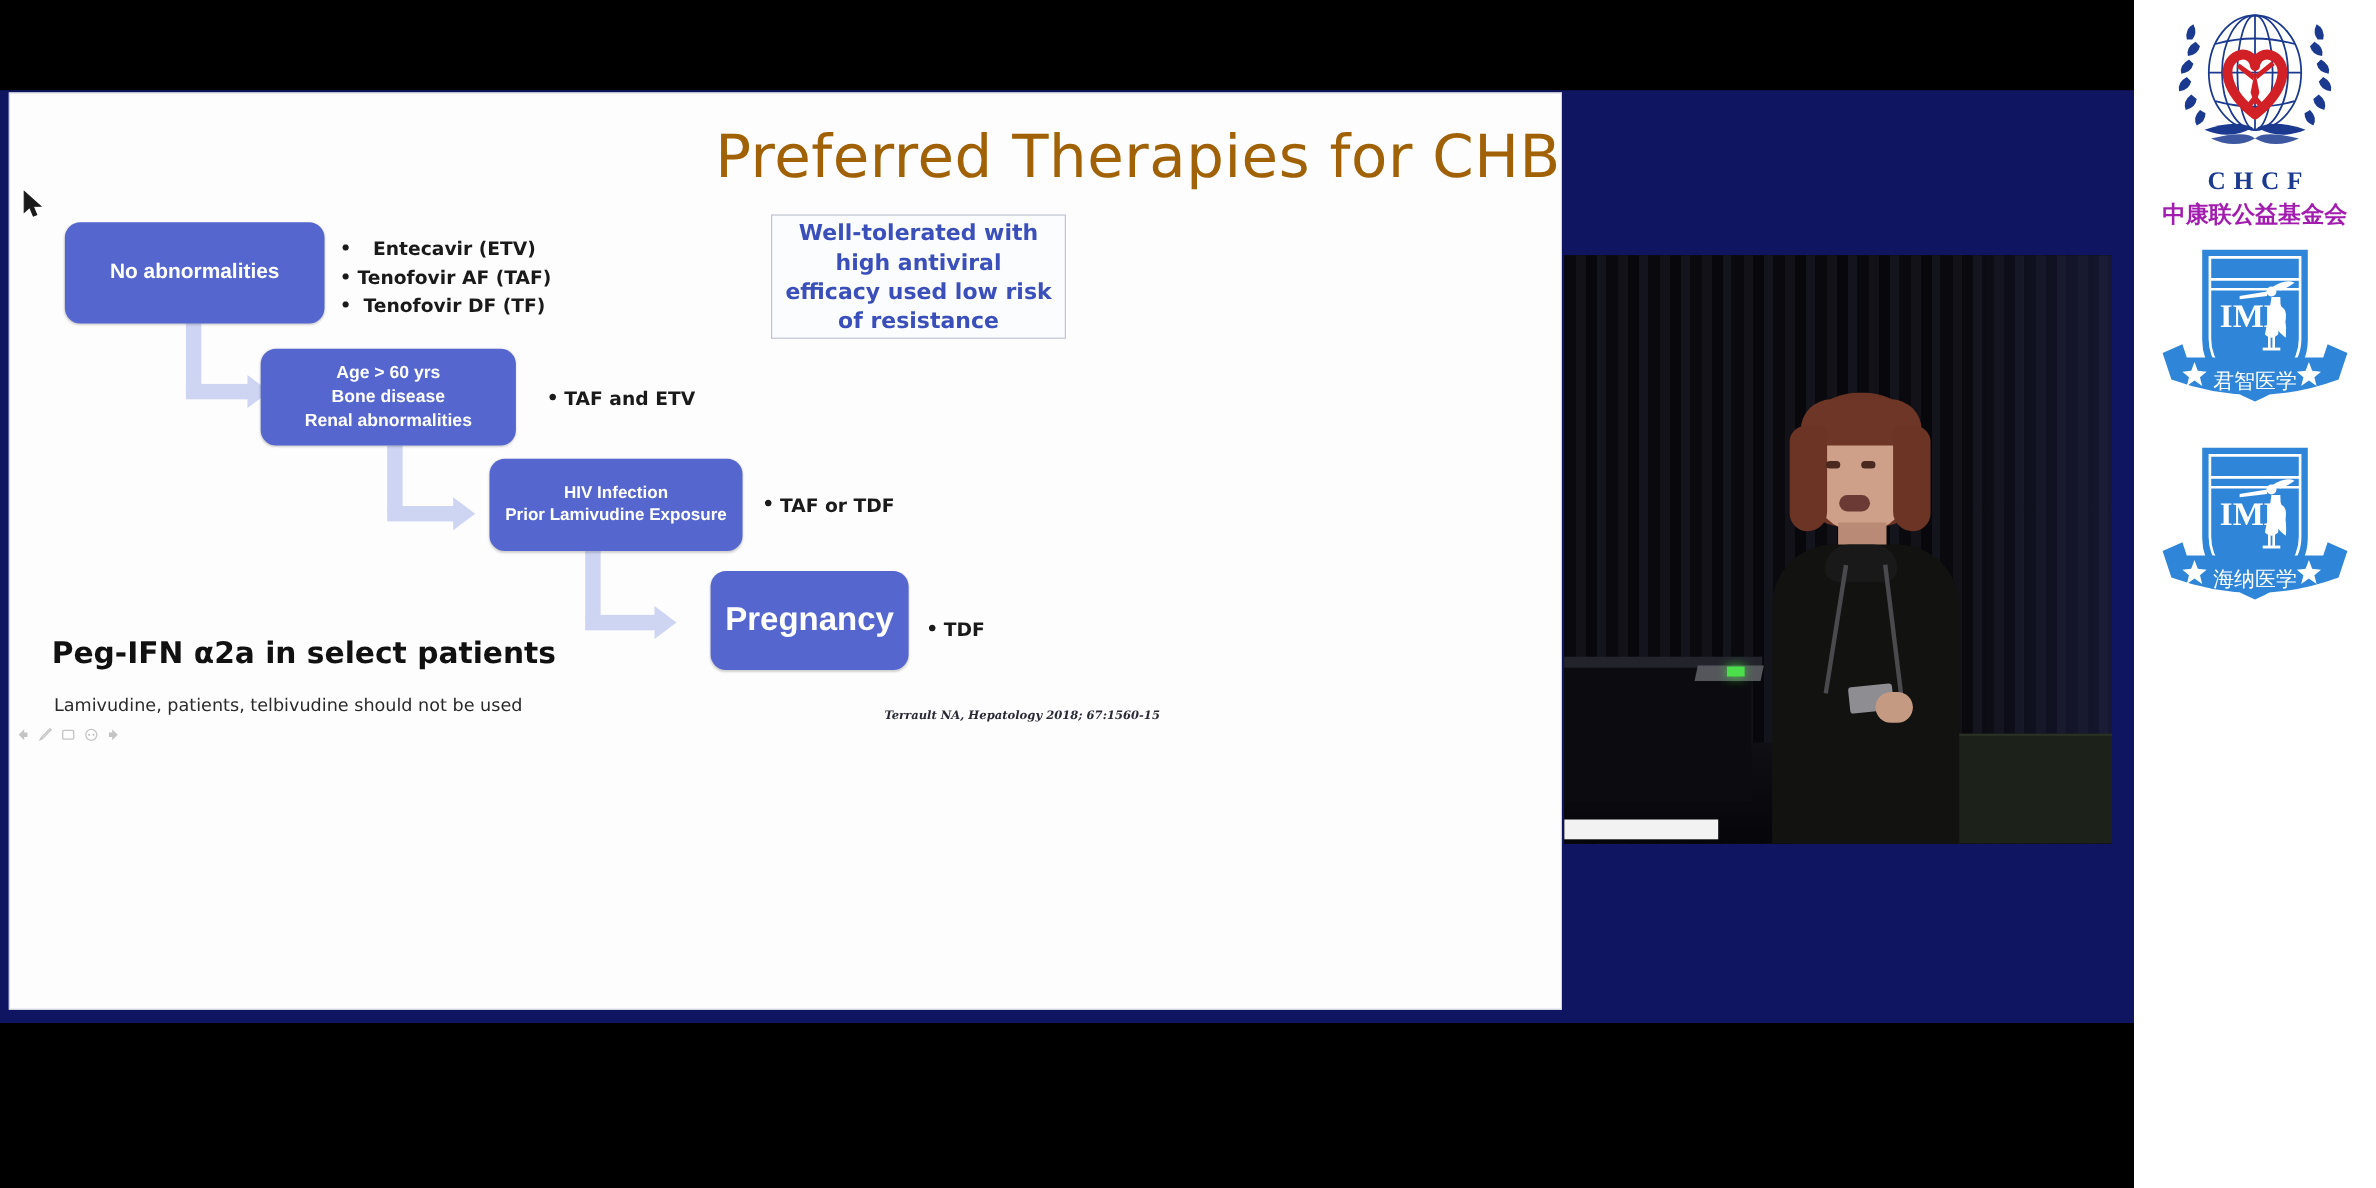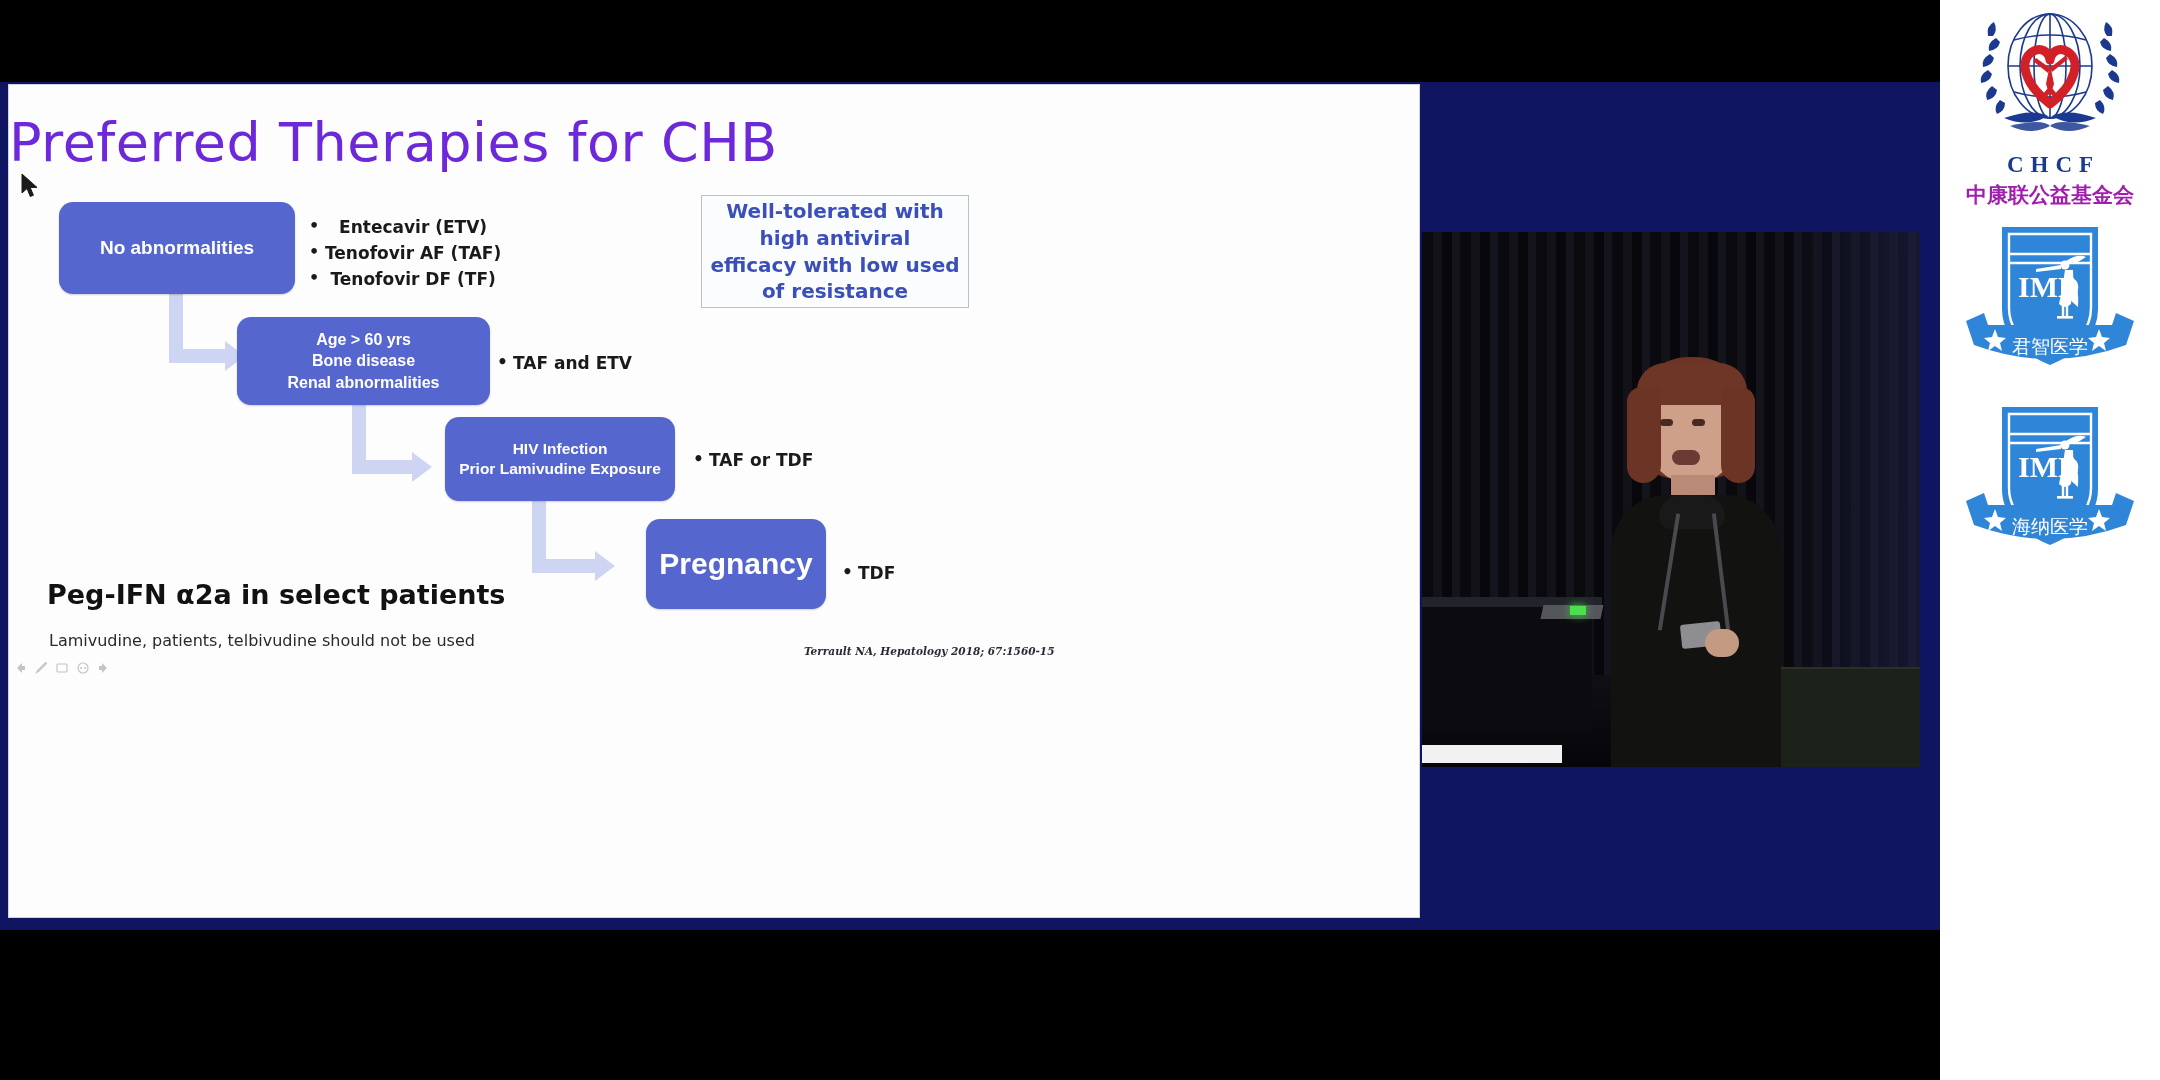--- a/index.html
+++ b/index.html
@@ -30,26 +30,26 @@
   
   .slide {
     position: absolute; left: 8px; top: 84px;
     width: 1412px; height: 834px;
     background: #fdfdfd;
     border: 1px solid #cfd3de;
     overflow: hidden;
   }
   .slide-title {
     position: absolute; left: 0; right: 0; top: 26px;
-    text-align: left;
+    text-align: right;
     font-family: "DejaVu Sans", sans-serif;
     font-size: 54px;
     font-weight: 400;
     letter-spacing: .5px;
-    color: #6d28d9;
+    color: #a16207;
     white-space: nowrap;
   }
 
   
   .cursor {
     position: absolute; left: 12px; top: 88px;
     width: 0; height: 0;
   }
   .cursor svg { display:block; }
 
@@ -60,21 +60,21 @@
     border-radius: 14px;
     color: #ffffff;
     display: flex; align-items: center; justify-content: center;
     text-align: center;
     font-weight: bold;
     line-height: 1.32;
     box-shadow: 0 1px 2px rgba(0,0,0,.18);
     padding: 4px 10px;
   }
   .box-nocom   { left: 50px;  top: 117px; width: 236px; height: 92px; font-size: 19px; }
-  .box-age     { left: 228px; top: 232px; width: 253px; height: 88px; font-size: 16px; }
+  .box-age     { left: 228px; top: 232px; width: 232px; height: 88px; font-size: 16px; }
   .box-hiv     { left: 436px; top: 332px; width: 230px; height: 84px; font-size: 15.5px; }
   .box-preg    { left: 637px; top: 434px; width: 180px; height: 90px; font-size: 30px; }
 
   
   .conn { position: absolute; background: #ced5f2; }
   .conn-arrow {
     position: absolute; width: 0; height: 0;
     border-top: 15px solid transparent;
     border-bottom: 15px solid transparent;
     border-left: 20px solid #ced5f2;
@@ -341,21 +341,21 @@
       </ul>
 
       <div class="b-single b-taf-etv">TAF and ETV</div>
       <div class="b-single b-taf-tdf">TAF or TDF</div>
       <div class="b-single b-tdf">TDF</div>
 
       <div class="callout">
         <span>
           <span>Well-tolerated with</span><br>
           <span>high antiviral</span><br>
-          <span>efficacy with low used</span><br>
+          <span>efficacy used low risk</span><br>
           <span>of resistance</span>
         </span>
       </div>
 
       <div class="pegifn">Peg-IFN α2a in select patients</div>
       <div class="notused">Lamivudine, patients, telbivudine should not be used</div>
       <div class="citation">Terrault NA, Hepatology 2018; 67:1560-15</div>
 
       <div class="pptoolbar">
         <span class="ic">

